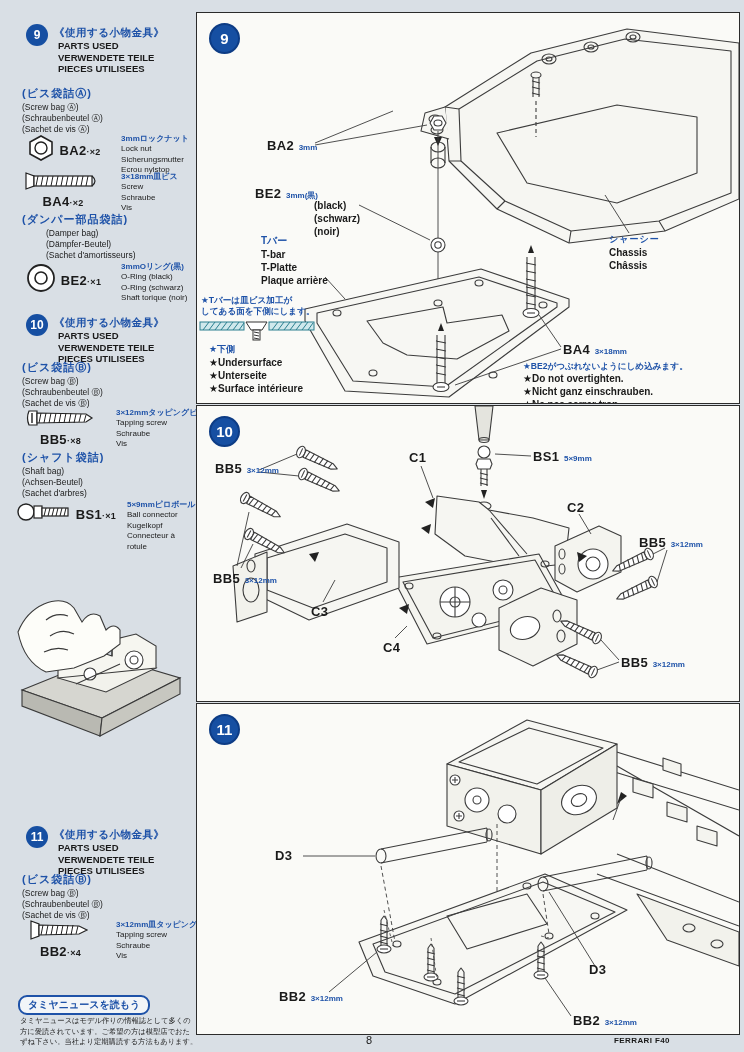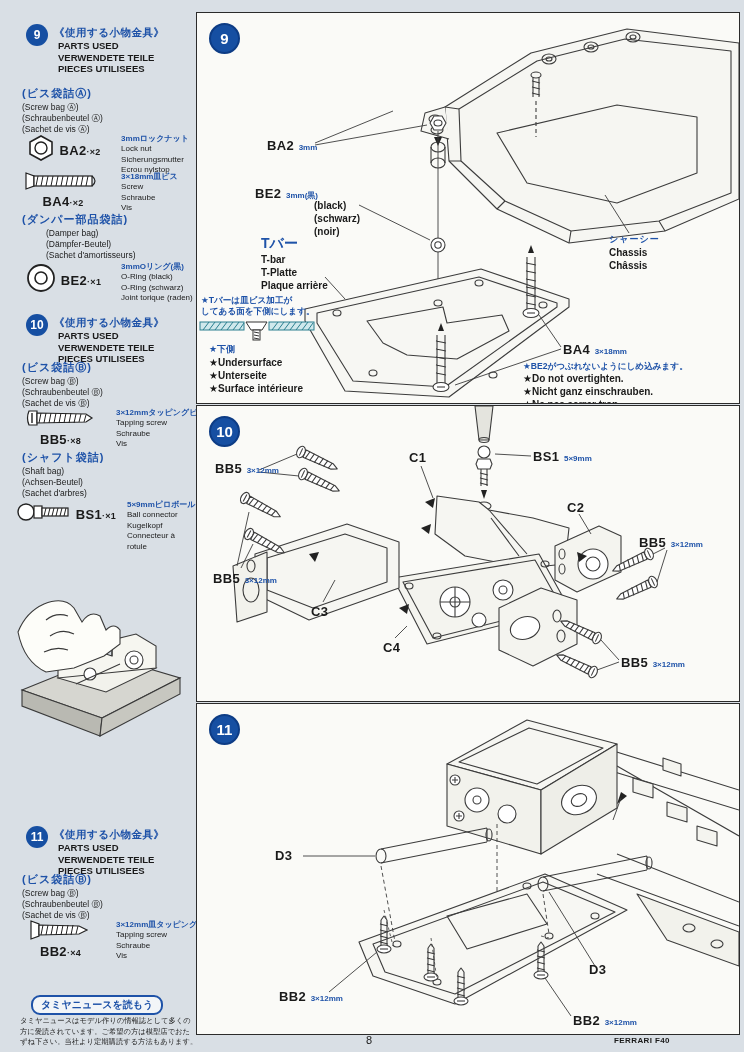--- a/index.html
+++ b/index.html
@@ -110,21 +110,21 @@
             <circle cx="16" cy="16" r="13" fill="#fff" stroke="#222" stroke-width="1.8"></circle>
             <circle cx="16" cy="16" r="6" fill="#fff" stroke="#222" stroke-width="1.6"></circle>
           </svg>
       </span>
       <span class="pcode"><span>BE2</span><span class="pqty">·×1</span></span>
     </div>
     <div class="pdesc">
       <div class="psz jpb">3mmOリング(黒)</div>
       <div>O-Ring (black)</div>
       <div>O-Ring (schwarz)</div>
-      <div>Joint torique (raden)</div>
+      <div>Shaft torique (noir)</div>
     </div>
   </div>
 
   <div class="abs" style="left:26px;top:314px;">
       <div class="badge sm">10</div>
     </div>
   <div class="abs jpb hdr-jp" style="left:54px;top:316px;">《使用する小物金具》</div>
   <div class="abs hdr-lat" style="left:58px;top:330px;">
     <div>PARTS USED</div>
     <div>VERWENDETE TEILE</div>
@@ -234,21 +234,21 @@
       <span class="pcode"><span>BB2</span><span class="pqty">·×4</span></span>
     </div>
     <div class="pdesc">
       <div class="psz jpb">3×12mm皿タッピングビス</div>
       <div>Tapping screw</div>
       <div>Schraube</div>
       <div>Vis</div>
     </div>
   </div>
 
-  <div class="abs" style="left:31px;top:994px;">
+  <div class="abs" style="left:18px;top:994px;">
     <span class="news-cap">タミヤニュースを読もう</span>
   </div>
   <div class="abs news-body" style="left:20px;top:1016px;">
     <div>タミヤニュースはモデル作りの情報誌として多くの</div>
     <div>方に愛読されています。ご希望の方は模型店でおた</div>
     <div>ずね下さい。当社より定期購読する方法もあります。</div>
   </div>
 
   <div class="panel" style="left:196px;top:12px;width:542px;height:390px;">
     <svg class="art" width="542" height="390" viewBox="0 0 542 390">
@@ -318,21 +318,21 @@
         <div class="badge big">9</div>
       </div>
     <div class="abs lbl-blk" style="left:70px;top:122px;"><span class="lbl-code">BA2</span> <span class="lbl-sz jpb">3mm</span></div>
     <div class="abs lbl-blk" style="left:58px;top:170px;"><span class="lbl-code">BE2</span> <span class="lbl-sz jpb">3mm(黒)</span></div>
     <div class="abs note-lat" style="left:117px;top:186px;">
       <div>(black)</div>
       <div>(schwarz)</div>
       <div>(noir)</div>
     </div>
     <div class="abs lbl-blk" style="left:64px;top:222px;">
-      <div class="jpb" style="font-size:14px;">Tバー</div>
+      <div class="jpb" style="font-size:10px;">Tバー</div>
       <div class="note-lat">T-bar</div>
       <div class="note-lat">T-Platte</div>
       <div class="note-lat">Plaque arrière</div>
     </div>
     <div class="abs jpb note-jp" style="left:4px;top:282px;">
       <div>★Tバーは皿ビス加工が</div>
       <div>してある面を下側にします。</div>
     </div>
     <div class="abs" style="left:2px;top:304px;">
       <svg width="116" height="24" viewBox="0 0 116 24">

